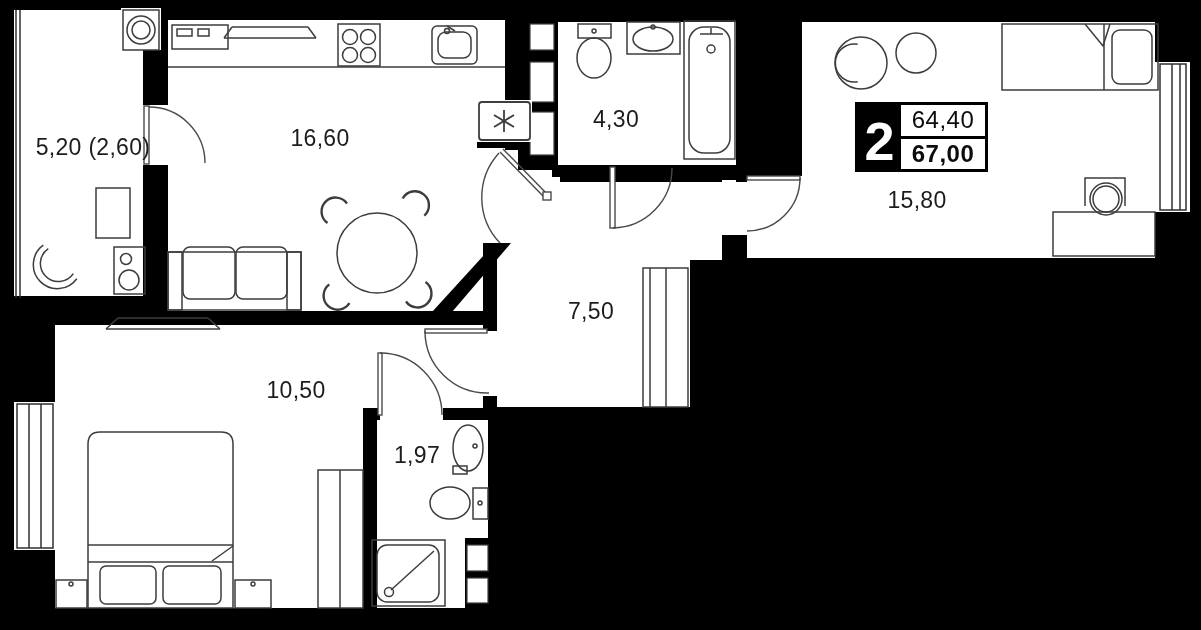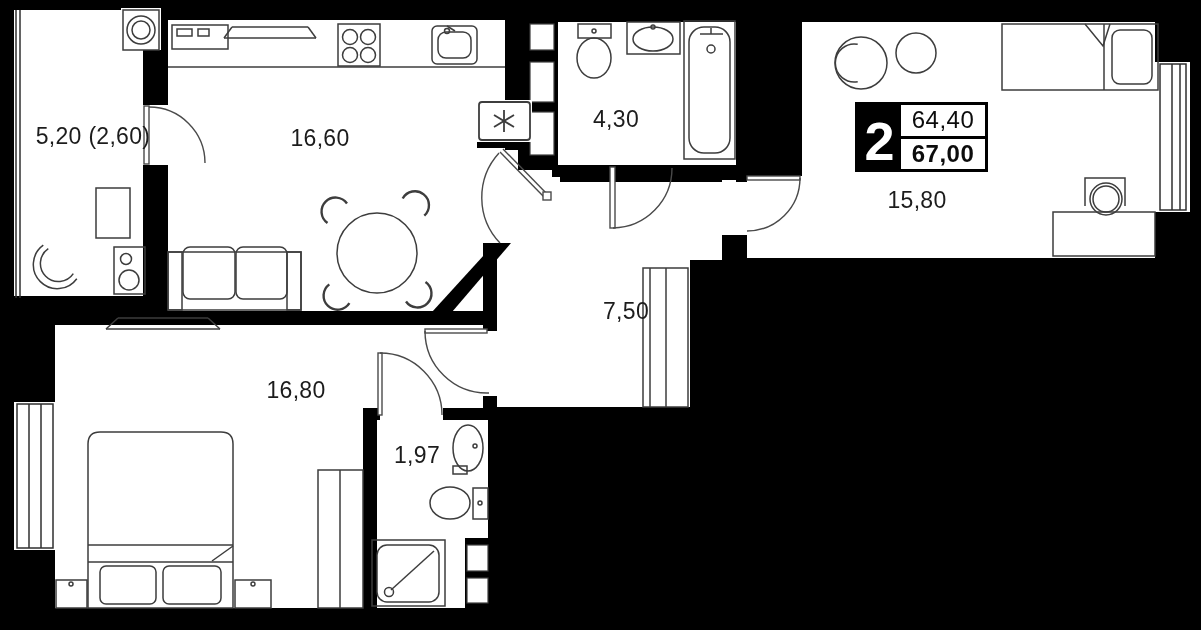--- a/index.html
+++ b/index.html
@@ -282,26 +282,26 @@
       </g>
       <g>
         <rect x="372" y="540" width="73" height="66"></rect>
         <rect x="377" y="545" width="62" height="57" rx="10"></rect>
         <line x1="434" y1="551" x2="391" y2="590"></line>
         <circle cx="389" cy="592" r="4.5"></circle>
       </g>
     </g>
   </svg>
 
-  <div class="room-label" style="left:93px;top:136px">5,20 (2,60)</div>
+  <div class="room-label" style="left:93px;top:147px">5,20 (2,60)</div>
   <div class="room-label" style="left:320px;top:138px">16,60</div>
   <div class="room-label" style="left:616px;top:119px">4,30</div>
-  <div class="room-label" style="left:626px;top:311px">7,50</div>
+  <div class="room-label" style="left:591px;top:311px">7,50</div>
   <div class="room-label" style="left:917px;top:200px">15,80</div>
-  <div class="room-label" style="left:296px;top:390px">16,80</div>
+  <div class="room-label" style="left:296px;top:390px">10,50</div>
   <div class="room-label" style="left:417px;top:455px">1,97</div>
 
   <div class="info-badge">
     <div class="badge-num">2</div>
     <div class="badge-col">
       <div class="badge-row top">64,40</div>
       <div class="badge-row bottom">67,00</div>
     </div>
   </div>
 

